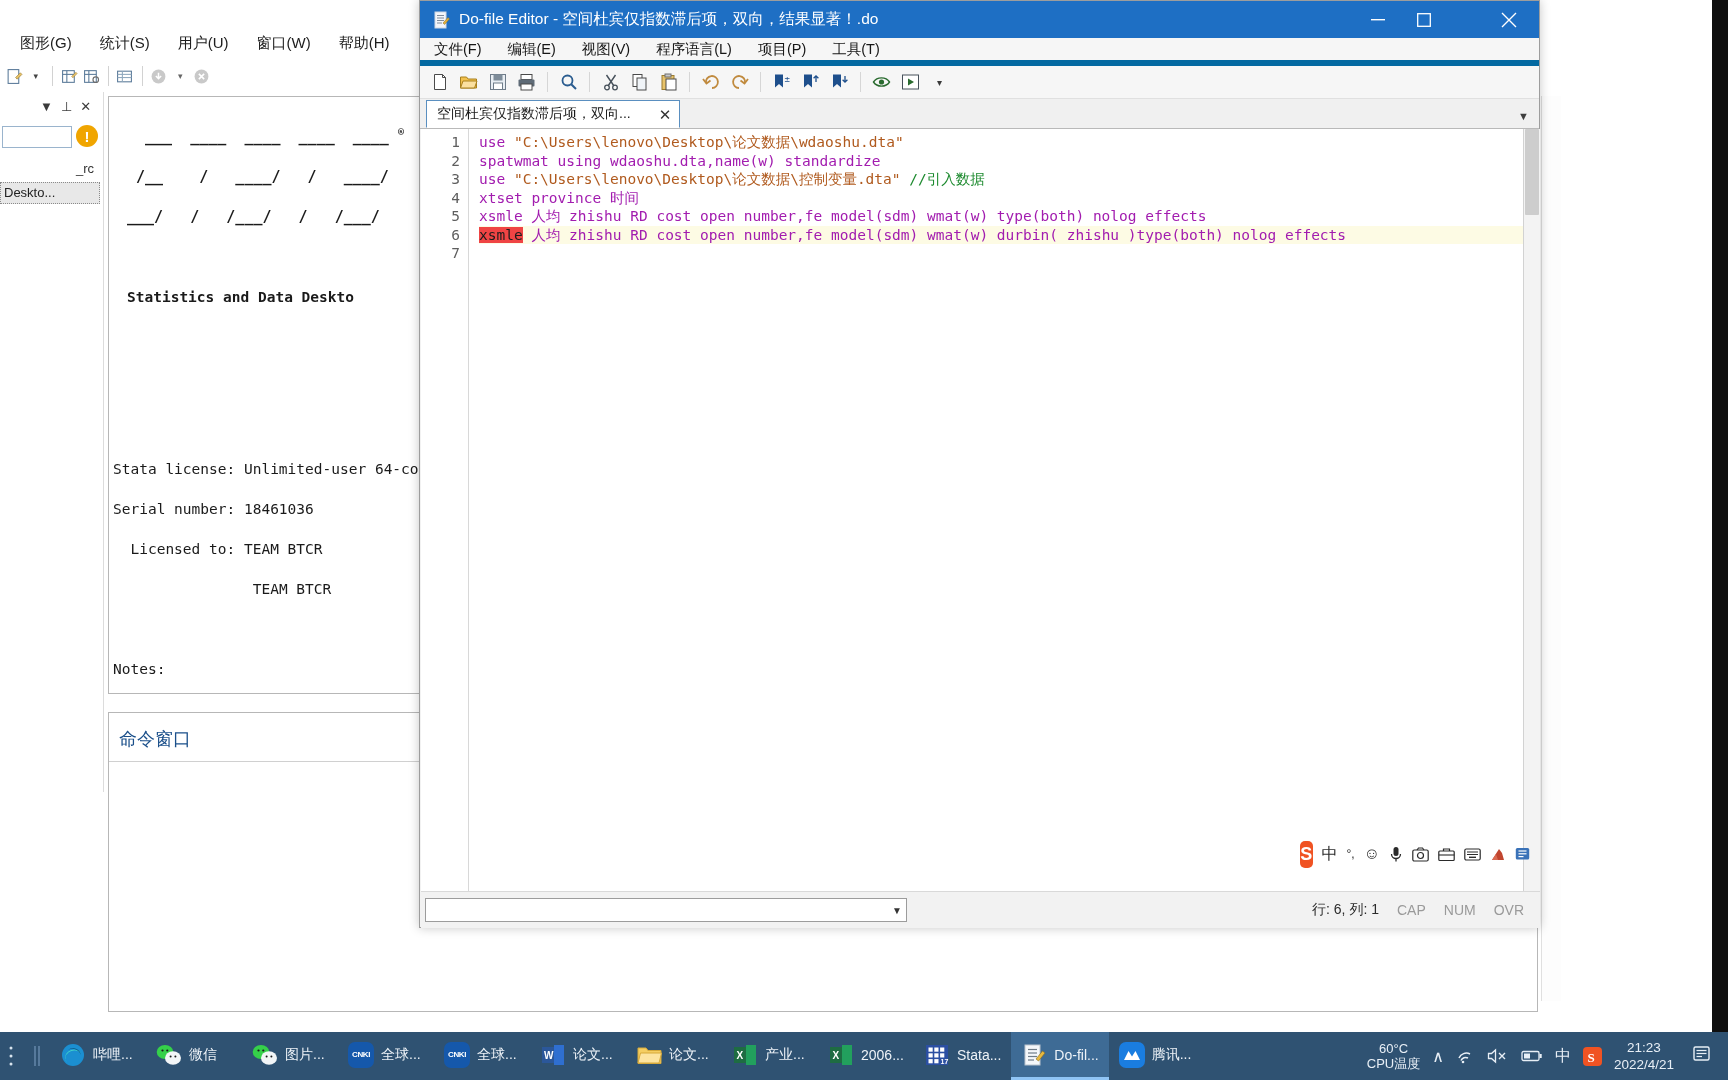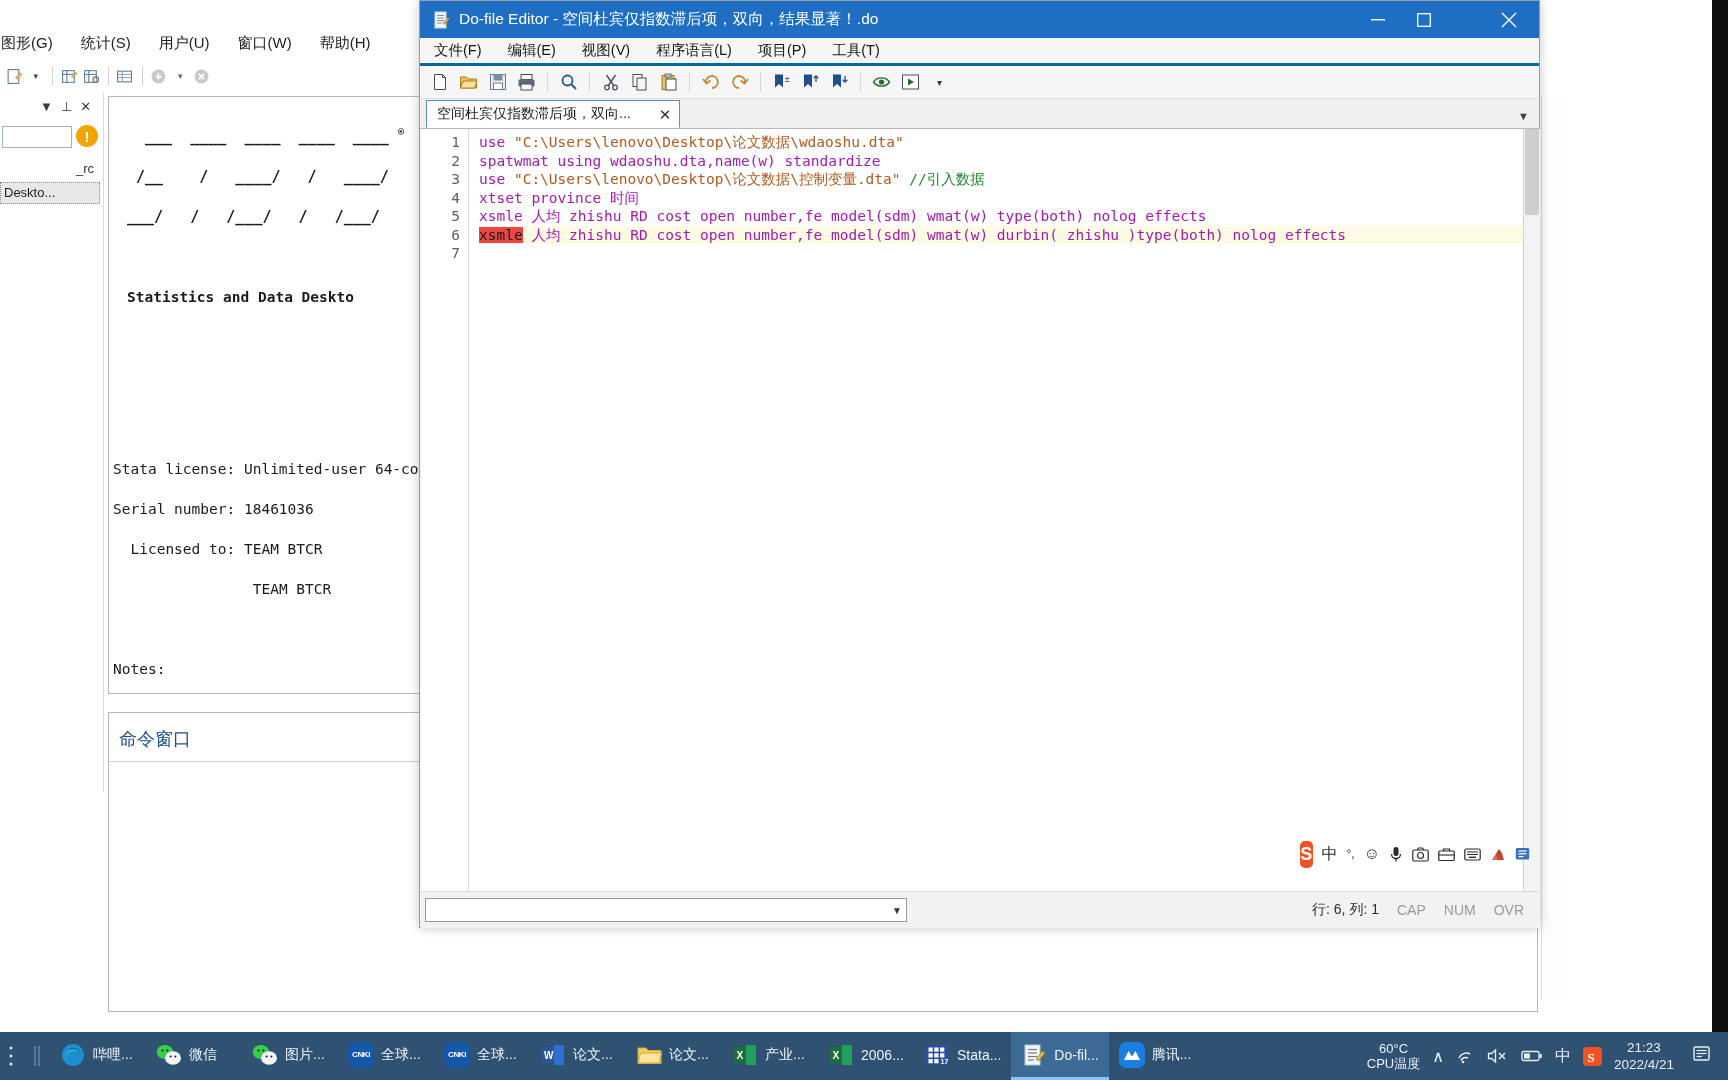--- a/index.html
+++ b/index.html
@@ -11,21 +11,21 @@
   }
   body { position: relative; }
 
   
   #stata-window {
     position: absolute; left: 0; top: 0; width: 1568px; height: 1025px;
     background: #ffffff;
   }
   #stata-menubar {
     position: absolute; left: 0; top: 28px; height: 30px; width: 430px;
-    display: flex; align-items: center; gap: 28px; padding-left: 1px;
+    display: flex; align-items: center; gap: 28px; padding-left: 20px;
     font-size: 15px; color: #1d1d1d;
   }
   #stata-menubar .mi { cursor: default; white-space: nowrap; }
 
   #stata-toolbar {
     position: absolute; left: 0; top: 60px; height: 32px; width: 210px;
     display: flex; align-items: center; gap: 4px; padding-left: 6px;
   }
   .tbtn {
     width: 24px; height: 24px; display: flex; align-items: center;
@@ -130,21 +130,21 @@
   }
   #btn-min { right: 138px; }
   #btn-max { right: 92px; }
   #btn-close { right: 0px; width: 60px; }
 
   #de-menubar {
     position: absolute; left: 0; top: 37px; width: 100%; height: 28px;
     background: #f6f6f6;
     display: flex; align-items: center; gap: 26px; padding-left: 14px;
     font-size: 14.5px; color: #161616;
-    border-bottom: 3px solid #0369a1;
+    border-bottom: 6px solid #0369a1;
   }
   #de-menubar .mi { white-space: nowrap; }
 
   #de-toolbar {
     position: absolute; left: 0; top: 65px; width: 100%; height: 33px;
     background: #f6f6f6; display: flex; align-items: center;
     padding-left: 6px; gap: 2px;
     border-bottom: 1px solid #e0e0e0;
   }
   .dtb {

